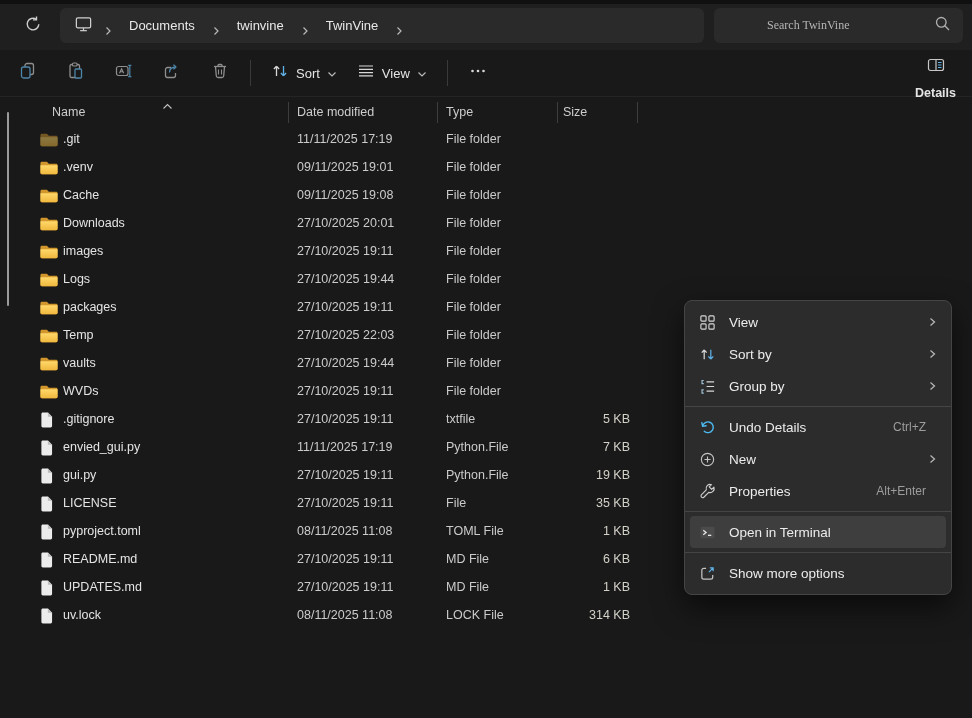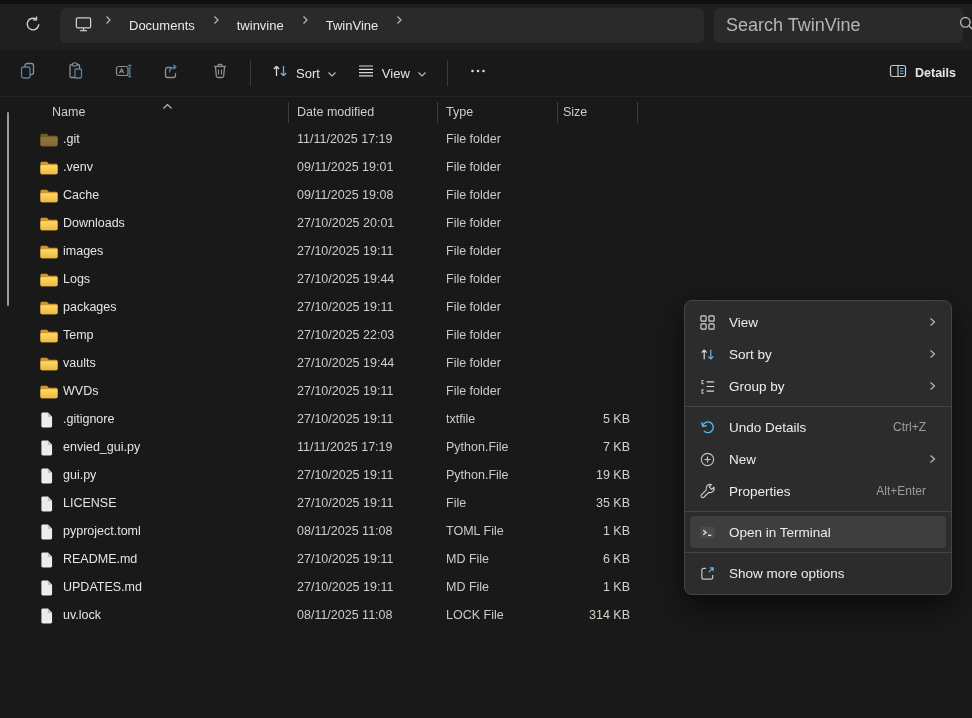--- a/index.html
+++ b/index.html
@@ -10,34 +10,34 @@
   
   .header { position:absolute; top:0; left:0; width:972px; height:50px; background:#1f1f1f; }
   .header::before { content:""; position:absolute; top:0; left:0; width:100%; height:4px; background:#101010; }
   .refresh-btn { position:absolute; left:20px; top:13px; width:26px; height:26px; display:flex; align-items:center; justify-content:center; border-radius:4px; }
   .address-bar { position:absolute; left:60px; top:8px; width:644px; height:35px; background:#2a2a2a; border-radius:6px;
                  display:flex; align-items:center; padding:0 14px; gap:10px; }
   .crumb { font-size:13px; color:#e8e8e8; padding:3px 6px; border-radius:4px; cursor:default; }
   .crumb-sep { display:flex; align-items:center; }
   .search-box { position:absolute; left:714px; top:8px; width:249px; height:35px; background:#2a2a2a; border-radius:6px;
                 display:flex; align-items:center; padding:0 12px; }
-  .search-box input { flex:1; background:transparent; border:none; outline:none; color:#c9c9c9; font-size:18px;
-                      font-family:Liberation Sans, sans-serif; }
+  .search-box input { flex:1; background:transparent; border:none; outline:none; color:#c9c9c9; font-size:12px;
+                      font-family:Liberation Serif, serif;margin-left:41px; }
   .search-box input::placeholder { color:#b5b5b5; opacity:1; }
 
   
   .toolbar { position:absolute; top:50px; left:0; width:972px; height:47px; background:#191919;
              display:flex; align-items:center; padding:0 8px; border-bottom:1px solid #242424; }
   .tb-btn { width:40px; height:34px; display:flex; align-items:center; justify-content:center; border-radius:4px; }
   .tb-btn + .tb-btn { margin-left:8px; }
   .tb-sep { width:1px; height:26px; background:#3a3a3a; margin:0 10px; }
   .tb-group { display:flex; align-items:center; gap:7px; padding:0 10px; height:34px; border-radius:4px; }
   .tb-label { font-size:13px; color:#e4e4e4; }
   .tb-chev { display:flex; align-items:center; margin-top:2px; }
-  .tb-right { margin-left:auto; display:flex; align-items:center; gap:8px; padding:0 8px; height:34px; border-radius:4px; }
+  .tb-right { margin-left:auto; display:flex; align-items:center; gap:8px; padding:0 8px; height:34px; border-radius:4px;flex-direction:column; }
 
   
   .col-header { position:absolute; top:98px; left:0; width:780px; height:28px; }
   .col-label { position:absolute; top:7px; font-size:12.5px; color:#cdcdcd; }
   .col-label.name { left:52px; }
   .col-label.date { left:297px; }
   .col-label.type { left:446px; }
   .col-label.size { left:563px; }
   .sort-caret { position:absolute; left:162px; top:-2px; }
   .col-div { position:absolute; top:4px; width:1px; height:21px; background:#3d3d3d; }
@@ -81,21 +81,21 @@
       </span>
     </div>
     <div class="address-bar">
       <span>
         <svg width="19" height="18" viewBox="0 0 20 18">
             <rect x="2.5" y="2.5" width="15" height="10.5" rx="1.5" fill="none" stroke="#cfcfcf" stroke-width="1.3"></rect>
             <line x1="10" y1="13" x2="10" y2="15.5" stroke="#cfcfcf" stroke-width="1.3"></line>
             <line x1="6.5" y1="16" x2="13.5" y2="16" stroke="#cfcfcf" stroke-width="1.3"></line>
           </svg>
       </span>
-      <span id="breadcrumbs" style="display:flex;align-items:flex-start;gap:10px;">
+      <span id="breadcrumbs" style="display:flex;align-items:flex-end;gap:10px;">
           <span class="crumb-sep">
             <svg width="10" height="10" viewBox="0 0 10 10">
               <path d="M3.5 1.5 L7 5 L3.5 8.5" fill="none" stroke="#b8b8b8" stroke-width="1.2"></path>
             </svg>
           </span>
           <span class="crumb">Documents</span>
           <span class="crumb-sep">
             <svg width="10" height="10" viewBox="0 0 10 10">
               <path d="M3.5 1.5 L7 5 L3.5 8.5" fill="none" stroke="#b8b8b8" stroke-width="1.2"></path>
             </svg>

